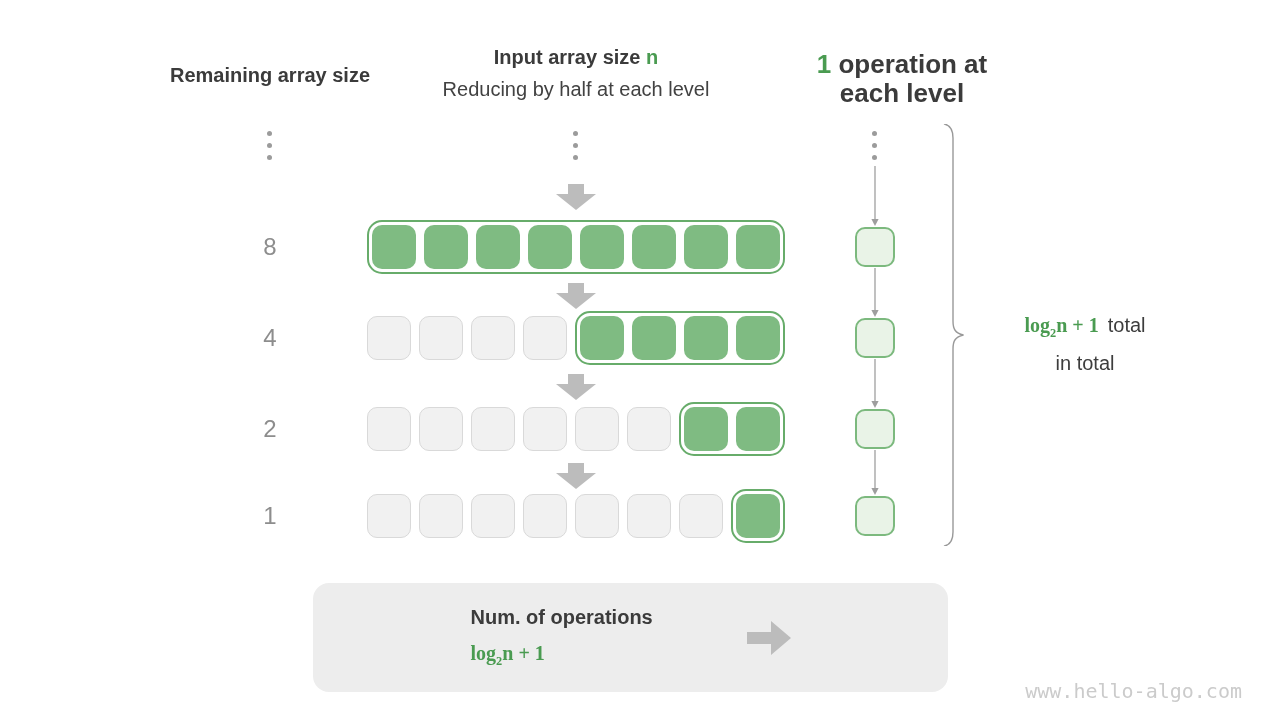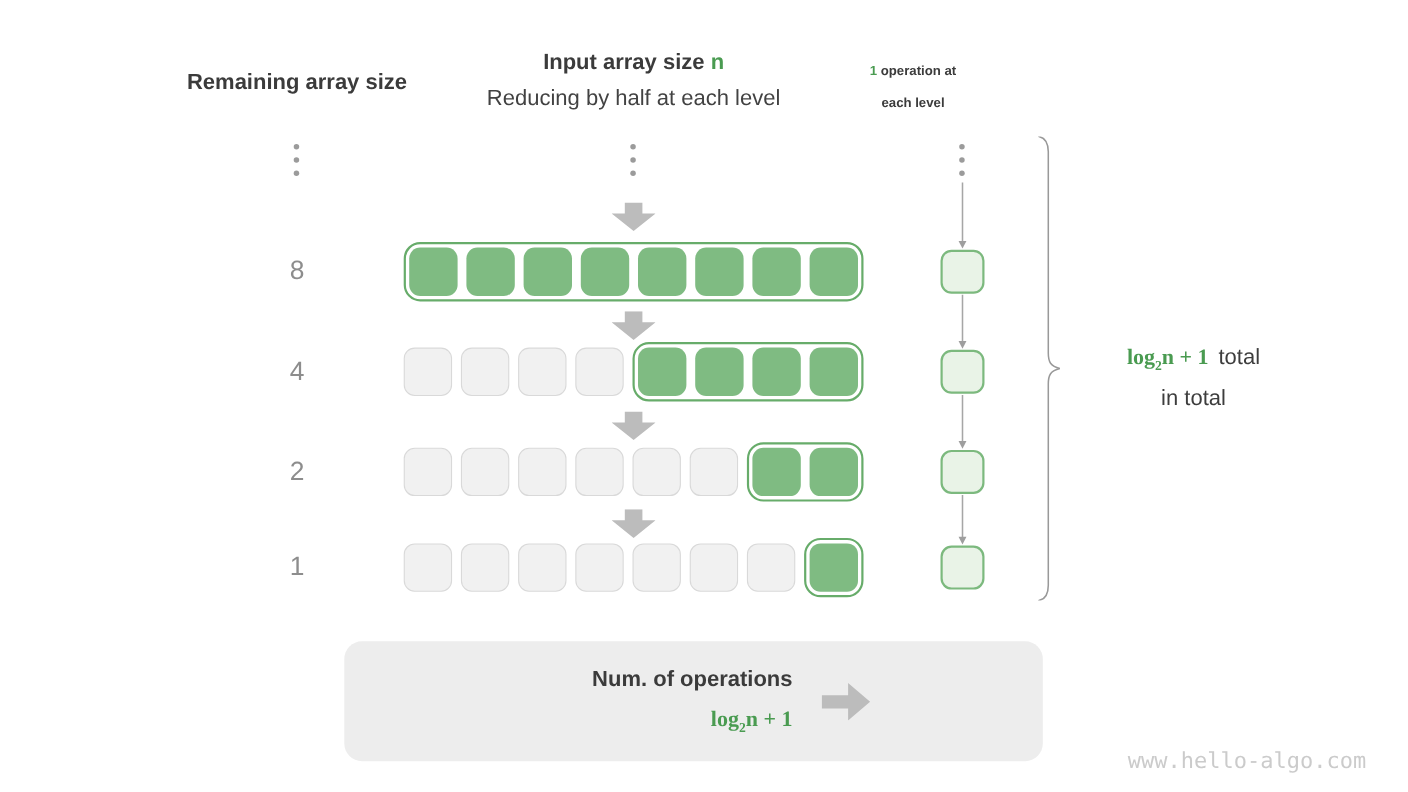--- a/index.html
+++ b/index.html
@@ -4,21 +4,21 @@
 <style>
   html,body{margin:0;padding:0;background:#fff;}
   .canvas{position:relative;width:1280px;height:720px;background:#fff;overflow:hidden;
           font-family:"Liberation Sans",sans-serif;color:#3b3b3b;}
   
   .hdr{position:absolute;text-align:center;}
   .hdr-left{left:120px;top:64px;width:300px;font-size:20px;font-weight:bold;}
   .hdr-center{left:396px;top:46px;width:360px;}
   .hdr-center .line1{font-size:20px;font-weight:bold;}
   .hdr-center .line2{font-size:20px;font-weight:400;color:#424242;margin-top:9px;}
-  .hdr-right{left:740px;top:50px;width:180px;font-size:12px;font-weight:bold;line-height:29px;}
+  .hdr-right{left:812px;top:50px;width:180px;font-size:26px;font-weight:bold;line-height:29px;}
   .green-txt{color:var(--green-text);}
   
   .dots{position:absolute;top:131px;display:flex;flex-direction:column;gap:7px;}
   .dots span{width:5px;height:5px;border-radius:50%;background:#9b9b9b;}
   
   .array-row{position:absolute;left:346px;width:460px;height:56px;display:flex;
              align-items:center;justify-content:center;gap:8px;}
   .cell{width:44px;height:44px;border-radius:10px;box-sizing:border-box;}
   .cell.gray{background:var(--gray-cell);border:1.5px solid var(--gray-cell-border);}
   .cell.green{background:var(--green-cell);}
@@ -42,21 +42,21 @@
   .brace-note{position:absolute;left:983px;top:310px;width:204px;text-align:center;
               font-size:20px;line-height:30px;color:#3d3d3d;}
   .mono-green{font-family:Liberation Serif, serif;font-weight:bold;
               color:var(--green-text);}
   .mono-green sub,.mono-teal sub{font-size:0.62em;}
   .brace-note .lvl-word{margin-left:9px;}
   
   .summary{position:absolute;left:313px;top:583px;width:635px;height:109px;
            background:#ededed;border-radius:16px;display:flex;align-items:center;
            justify-content:center;gap:26px;}
-  .summary-col{text-align:right;}
+  .summary-col{text-align:left;}
   .summary-col.left{width:250px;}
   .summary-col.right{width:320px;}
   .summary-title{font-size:20px;font-weight:bold;color:#3b3b3b;}
   .summary-value{margin-top:13px;font-size:20px;}
   .mono-teal{font-family:"DejaVu Sans Mono",monospace;font-weight:bold;
              color:var(--teal-text);margin-left:10px;}
   .complexity-word{font-weight:bold;color:var(--teal-text);font-size:21px;}
   
   .watermark{position:absolute;right:38px;top:679px;font-family:"DejaVu Sans Mono",monospace;
              font-size:20px;color:#cbcbcb;}

